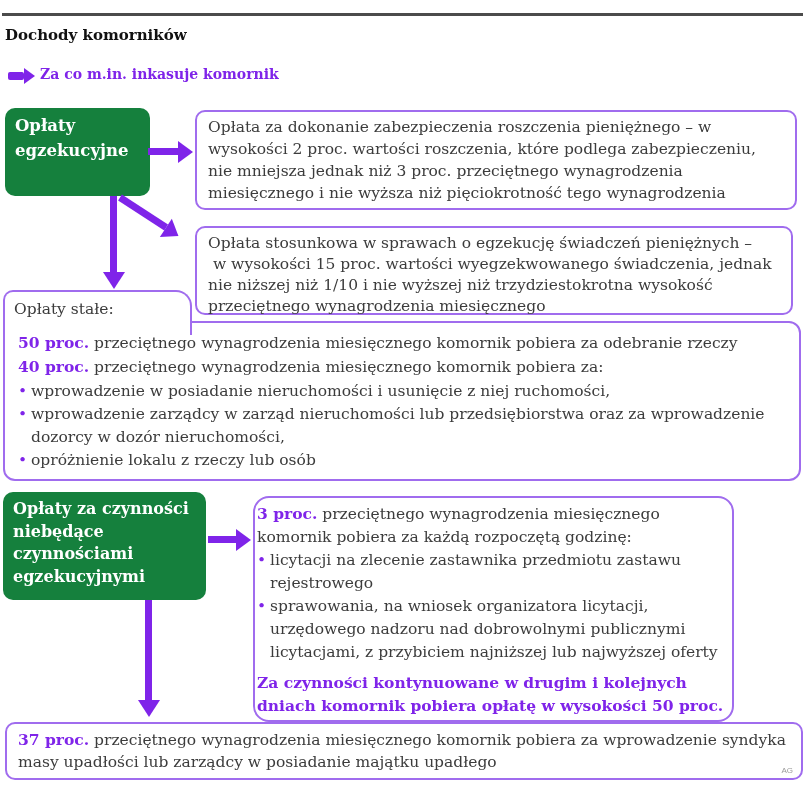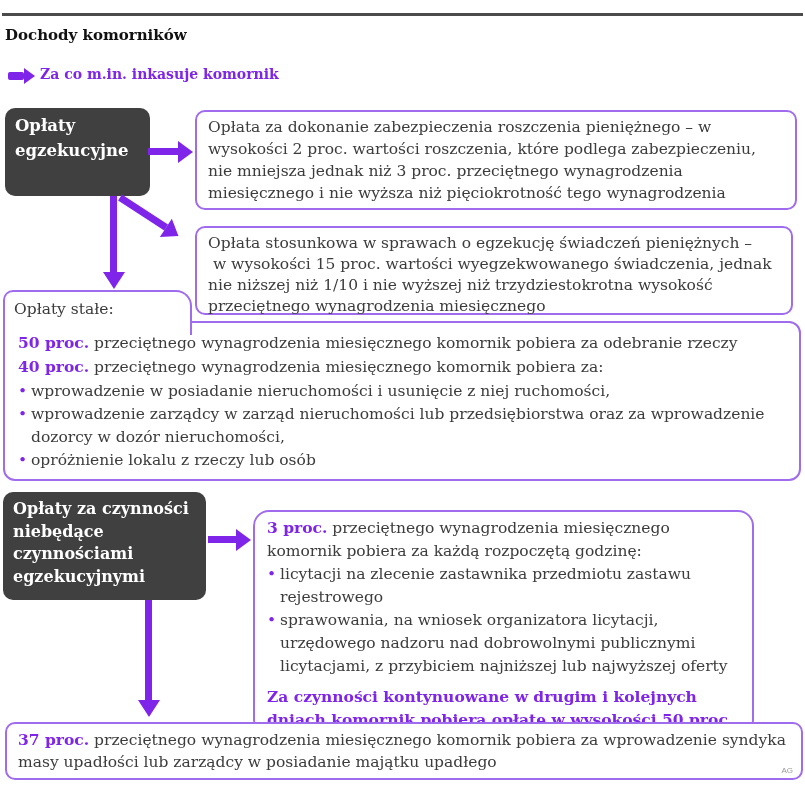--- a/index.html
+++ b/index.html
@@ -7,36 +7,36 @@
     position:relative;width:805px;height:793px;background:#ffffff;
     font-family:"DejaVu Serif", serif;color:#3c3c3c;overflow:hidden;
   }
   .topline{position:absolute;left:2px;right:2px;top:13px;height:3px;background:#4b4b4b;}
   .title{position:absolute;left:5px;top:26px;font-size:15px;font-weight:bold;color:#111111;letter-spacing:0px;}
   .lead{position:absolute;left:40px;top:66px;font-size:14px;font-weight:bold;color:#7f24e9;}
   .lead-arrow{position:absolute;left:8px;top:72px;width:16px;height:8px;background:#7f24e9;border-radius:2px;}
   .lead-arrow::after{content:"";position:absolute;left:100%;top:50%;transform:translateY(-50%);
     border-left:11px solid #7f24e9;border-top:8px solid transparent;border-bottom:8px solid transparent;}
 
-  .pbox{position:absolute;background:#404040;border-radius:10px;color:#ffffff;
+  .pbox{position:absolute;background:#15803d;border-radius:10px;color:#ffffff;
     font-weight:bold;padding:6px 10px;}
   .pbox .ln{display:block;white-space:nowrap;}
   #pbox1{left:5px;top:108px;width:125px;height:76px;font-size:16.5px;line-height:1.5;}
   #pbox2{left:3px;top:492px;width:183px;height:96px;font-size:16px;line-height:1.42;}
 
   .wbox{position:absolute;background:#ffffff;border:2px solid #a06cee;border-radius:10px;
     font-size:15.5px;line-height:1.42;padding:4px 11px;}
   #boxA{left:195px;top:110px;width:576px;height:88px;}
   #boxB{left:195px;top:226px;width:572px;height:75px;line-height:1.35;padding:5px 11px;}
   #tabFixed{left:3px;top:290px;width:176px;height:35px;border:2px solid #a06cee;border-bottom:none;
     border-radius:10px 16px 0 0;background:#ffffff;z-index:3;padding:8px 0 0 9px;font-size:15.5px;
     position:absolute;}
   #bigbox{left:3px;top:321px;width:768px;height:140px;z-index:1;border-radius:0 12px 12px 12px;
     line-height:1.5;padding:8px 13px;}
-  #boxC{left:253px;top:510px;width:473px;height:212px;border-radius:16px;line-height:1.48;padding:5px 12px;}
+  #boxC{left:253px;top:496px;width:473px;height:212px;border-radius:16px;line-height:1.48;padding:5px 2px;}
   #bottombox{left:5px;top:722px;width:772px;height:44px;line-height:1.4;padding:5px 11px;}
 
   .hl{color:#7f24e9;font-weight:bold;}
   .note{color:#7f24e9;font-weight:bold;margin-top:8px;}
   ul.blt{list-style:none;margin:0;padding:0;}
   ul.blt li{position:relative;padding-left:13px;}
   ul.blt li::before{content:"\2022";position:absolute;left:0;color:#7f24e9;}
   p{margin:0;}
 
   .arrow-h{position:absolute;height:7px;background:#7f24e9;z-index:2;}

